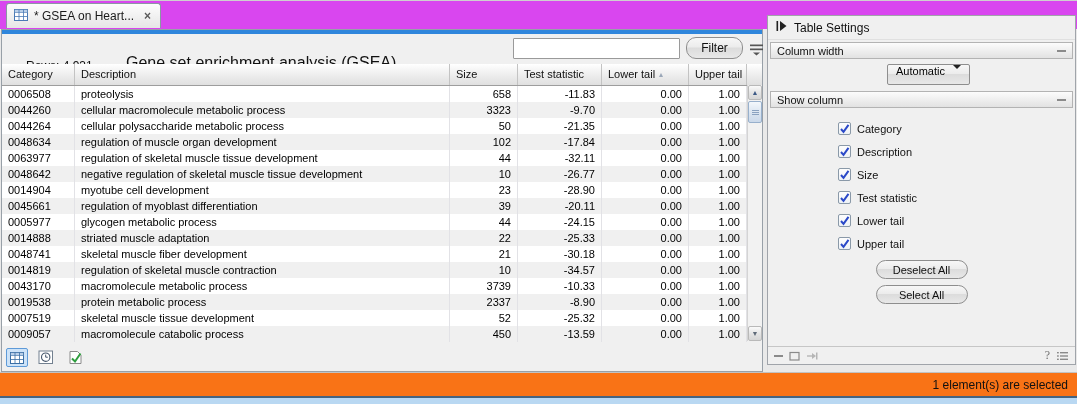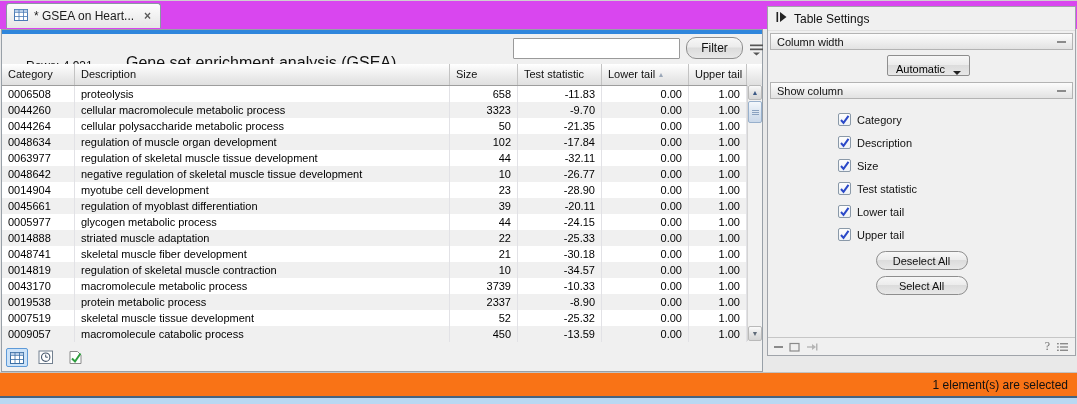--- a/index.html
+++ b/index.html
@@ -70,33 +70,33 @@
   .sb-down{bottom:0;color:#5a githa6a6a;color:#5f6b79;}
   .sb-thumb{position:absolute;left:0;top:16px;width:14px;height:22px;box-sizing:border-box;border:1px solid #98b0cc;border-radius:2px;
     background:linear-gradient(#f4f8fc,#d9e4f0 55%,#cbd9ea);display:flex;flex-direction:column;align-items:center;justify-content:center;gap:1px;}
   .sb-thumb i{display:block;width:7px;height:1px;background:#8aa2c0;}
   
   .view-icons{position:absolute;left:4px;bottom:4px;display:flex;gap:7px;align-items:center;}
   .vicon{width:22px;height:19px;display:flex;align-items:center;justify-content:center;box-sizing:border-box;border:1px solid transparent;border-radius:2px;}
   .vicon.sel{background:#cde3f8;border-color:#5e9ad8;}
   
   .right-panel{
-    position:absolute;left:767px;top:5px;width:309px;height:350px;
+    position:absolute;left:767px;top:14px;width:309px;height:350px;
     background:#f0f0f0;border:1px solid #a0a4aa;box-sizing:border-box;
   }
   .ts-header{height:23px;display:flex;align-items:center;gap:7px;padding-left:7px;font-size:12px;color:#111;border-bottom:1px solid #e0e0e0;}
   .group{margin:2px 2px 0 2px;}
   .group-header{
     height:17px;display:flex;align-items:center;padding:0 6px;font-size:11px;color:#111;
     background:linear-gradient(#fcfcfc,#e2e2e2);border:1px solid #b3b3b3;box-sizing:border-box;
   }
   .collapse-bar{margin-left:auto;width:9px;height:2px;background:#8a8a8a;}
   .group-body1{height:30px;display:flex;align-items:center;justify-content:center;}
   .dropdown{
-    height:21px;min-width:76px;display:flex;align-items:flex-end;justify-content:center;gap:8px;
+    height:21px;min-width:76px;display:flex;align-items:flex-start;justify-content:center;gap:8px;
     padding:0 8px;font-size:11px;
     background:linear-gradient(#f7f7f7,#ececec 45%,#dcdcdc 50%,#e8e8e8);
     border:1px solid #8e8e8e;border-radius:2px;box-sizing:border-box;margin-left:14px;
   }
   .dd-arrow{width:0;height:0;border-left:4px solid transparent;border-right:4px solid transparent;border-top:4px solid #222;}
   .cb-list{padding:9px 0 2px 68px;}
   .cbrow{display:flex;align-items:center;gap:6px;height:23px;}
   .cbbox{
     width:13px;height:13px;box-sizing:border-box;border:1px solid #8a99a8;border-radius:2px;
     background:linear-gradient(#fdfdfd,#eef2f6);display:flex;align-items:center;justify-content:center;

